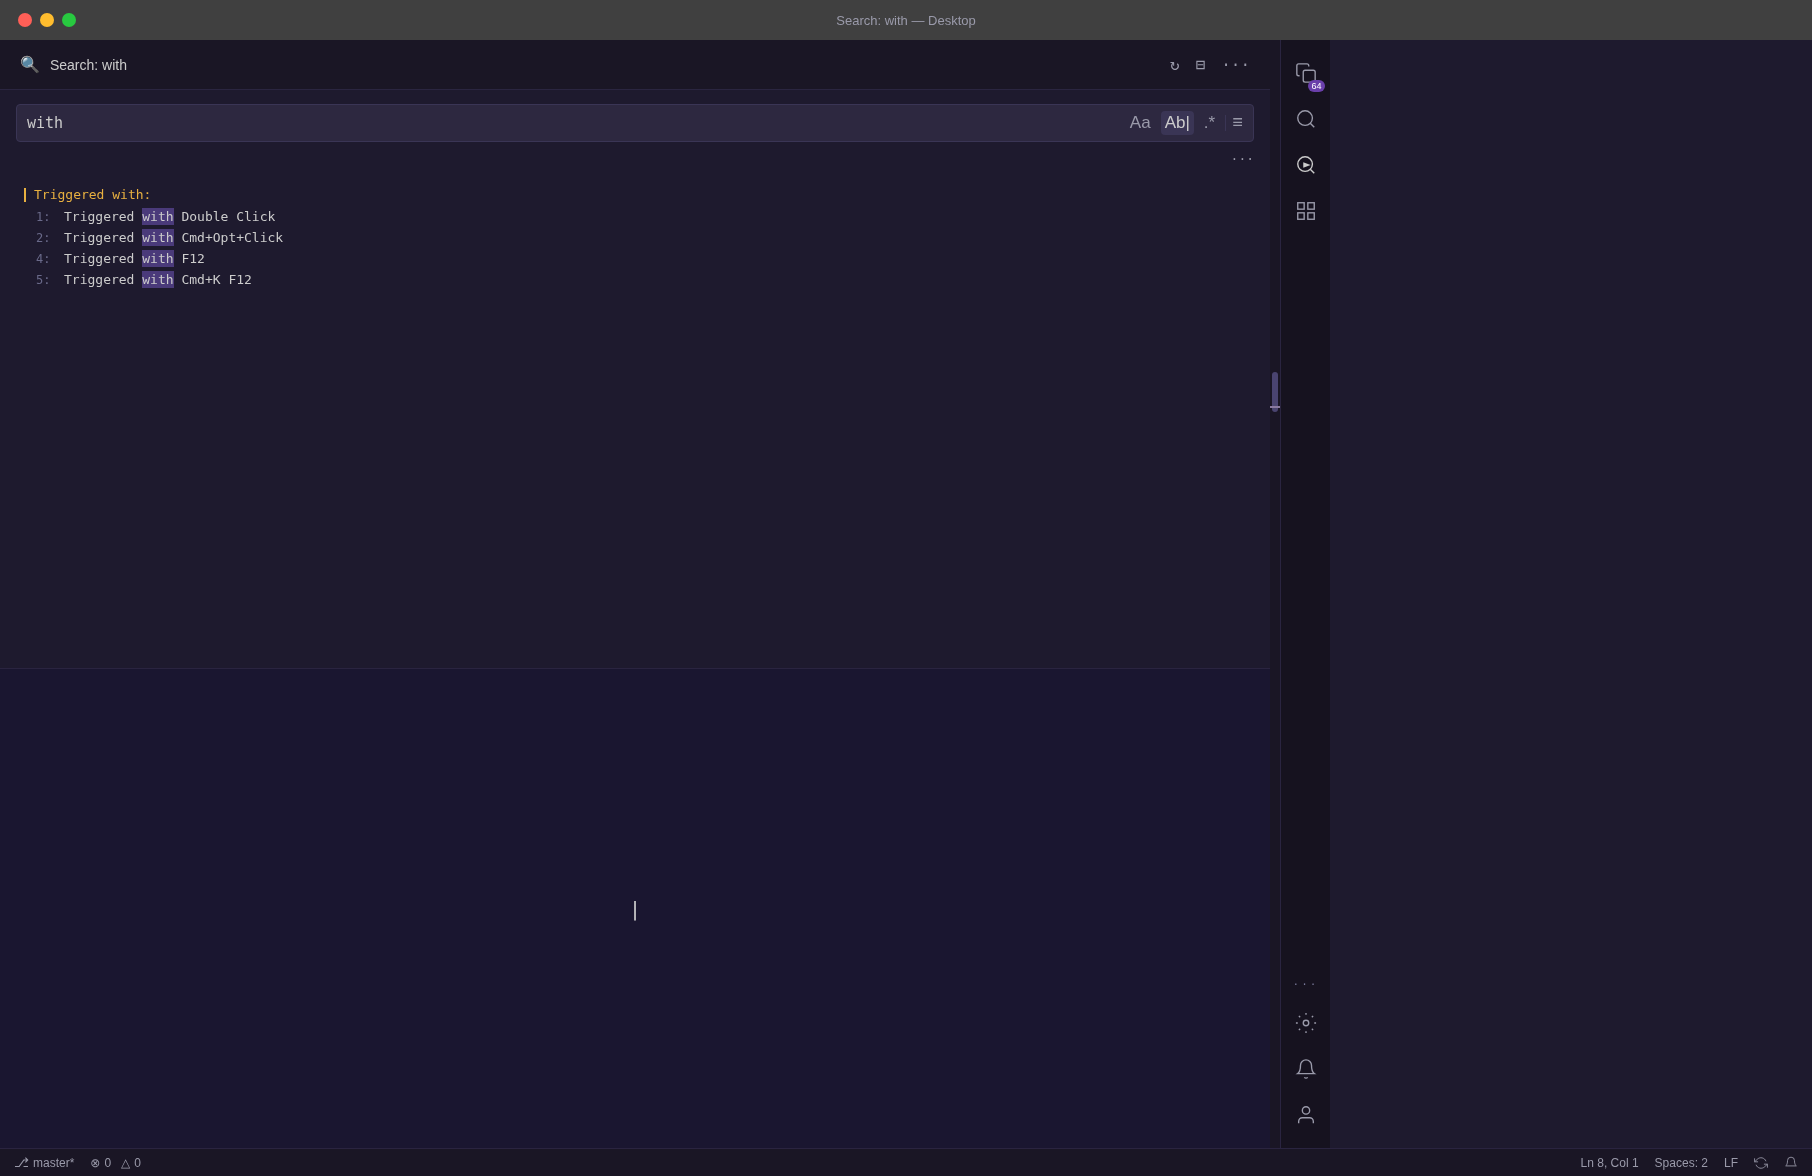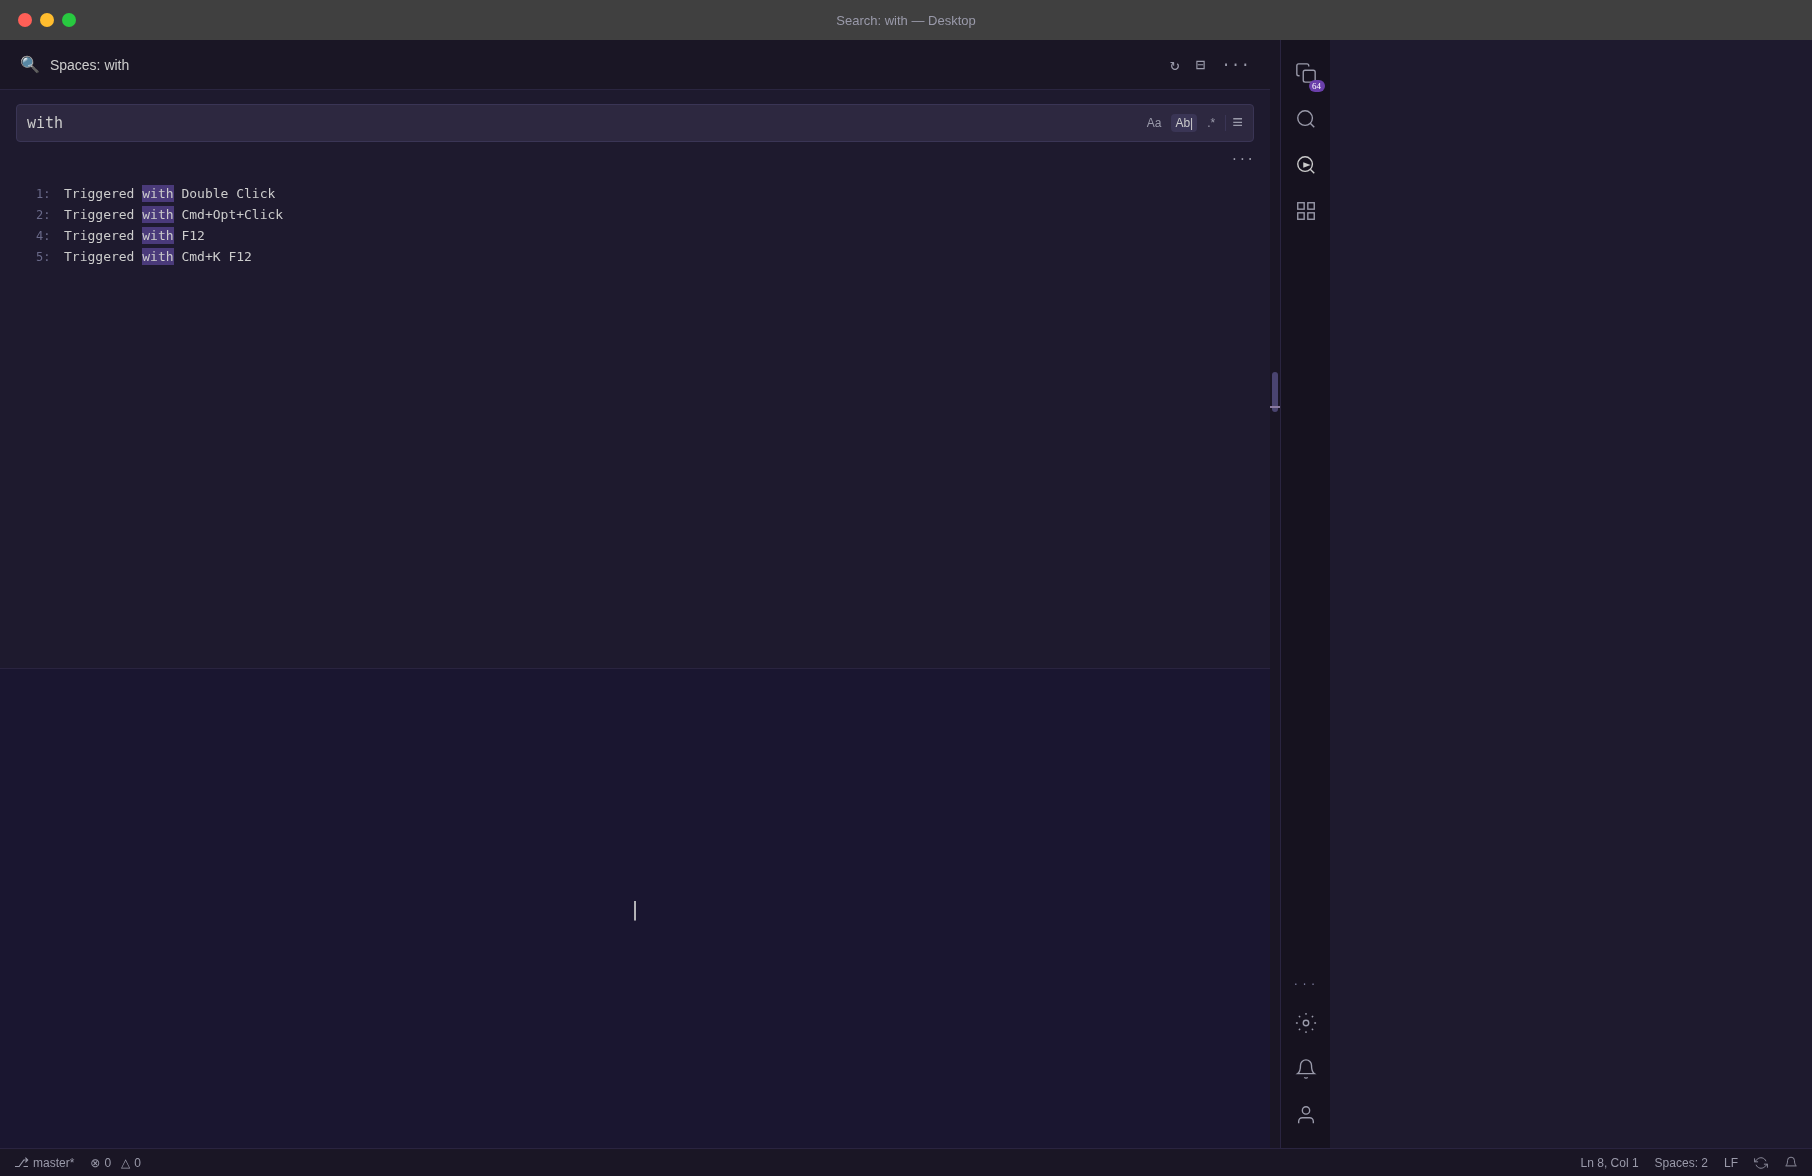--- a/index.html
+++ b/index.html
@@ -117,21 +117,21 @@
       font-family: 'Menlo', monospace;
       flex: 1;
     }
     .search-input-controls {
       display: flex;
       gap: 6px;
       align-items: center;
     }
     .ctrl-btn {
       color: #9a9aaa;
-      font-size: 12px;
+      font-size: 17px;
       cursor: pointer;
       padding: 2px 4px;
       font-family: -apple-system, sans-serif;
     }
     .ctrl-btn.active {
       color: #cccccc;
       background: #3a3555;
       border-radius: 4px;
     }
     .ctrl-divider {
@@ -261,21 +261,21 @@
     .sidebar-icon.active {
       color: #cccccc;
     }
     .badge {
       position: absolute;
       bottom: 2px;
       right: 2px;
       background: #6a3faa;
       color: white;
       font-size: 9px;
-      font-family: Liberation Serif, serif;
+      font-family: Liberation Sans, sans-serif;
       padding: 1px 3px;
       border-radius: 8px;
       min-width: 16px;
       text-align: center;
     }
     .sidebar-spacer {
       flex: 1;
     }
     .sidebar-more {
       color: #7a7a9a;
@@ -349,21 +349,21 @@
   </div>
   <span class="title-text">Search: with — Desktop</span>
 </div>
 
 <div class="main-layout">
 
   <div class="left-panel">
 
     <div class="search-header">
       <span class="search-icon-header">🔍</span>
-      <span class="search-header-title">Spaces: with</span>
+      <span class="search-header-title">Search: with</span>
       <div class="search-header-actions">
         <span class="header-icon">↻</span>
         <span class="header-icon">⊟</span>
         <span class="header-icon">···</span>
       </div>
     </div>
 
     <div class="search-input-bar">
       <div class="search-input-wrapper">
         <input class="search-input" type="text" value="with" style="">
@@ -377,20 +377,21 @@
       </div>
     </div>
 
     <div class="more-options-row">
       <span class="more-icon">···</span>
     </div>
 
     <div class="results-area">
 
       <div class="file-group">
+        <div class="file-name">Triggered with:</div>
         <div class="result-lines">
 
           <div class="result-line">
             <span class="line-number">1:</span>
             <span class="line-content">Triggered <span class="highlight">with</span> Double Click</span>
           </div>
           <div class="result-line">
             <span class="line-number">2:</span>
             <span class="line-content">Triggered <span class="highlight">with</span> Cmd+Opt+Click</span>
           </div>

